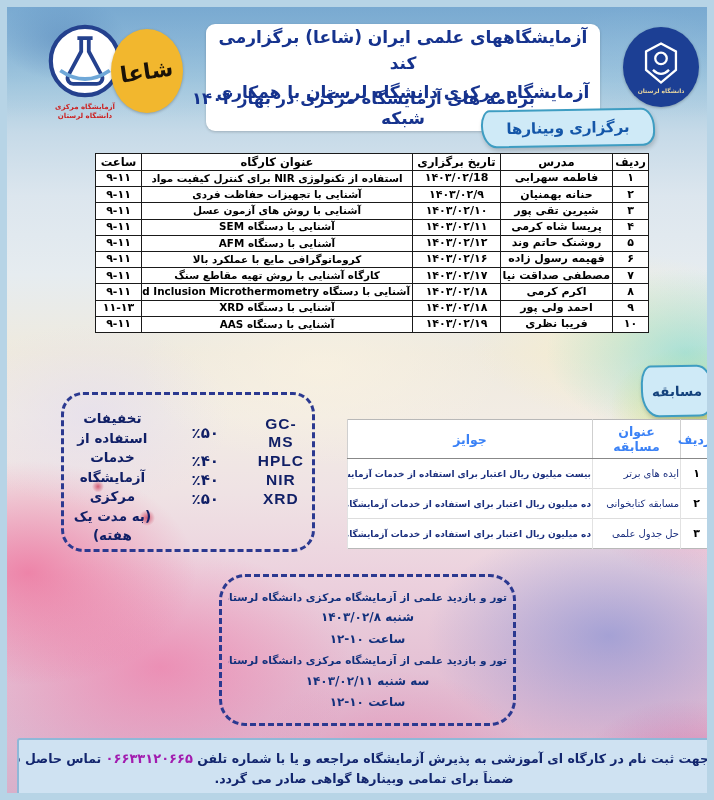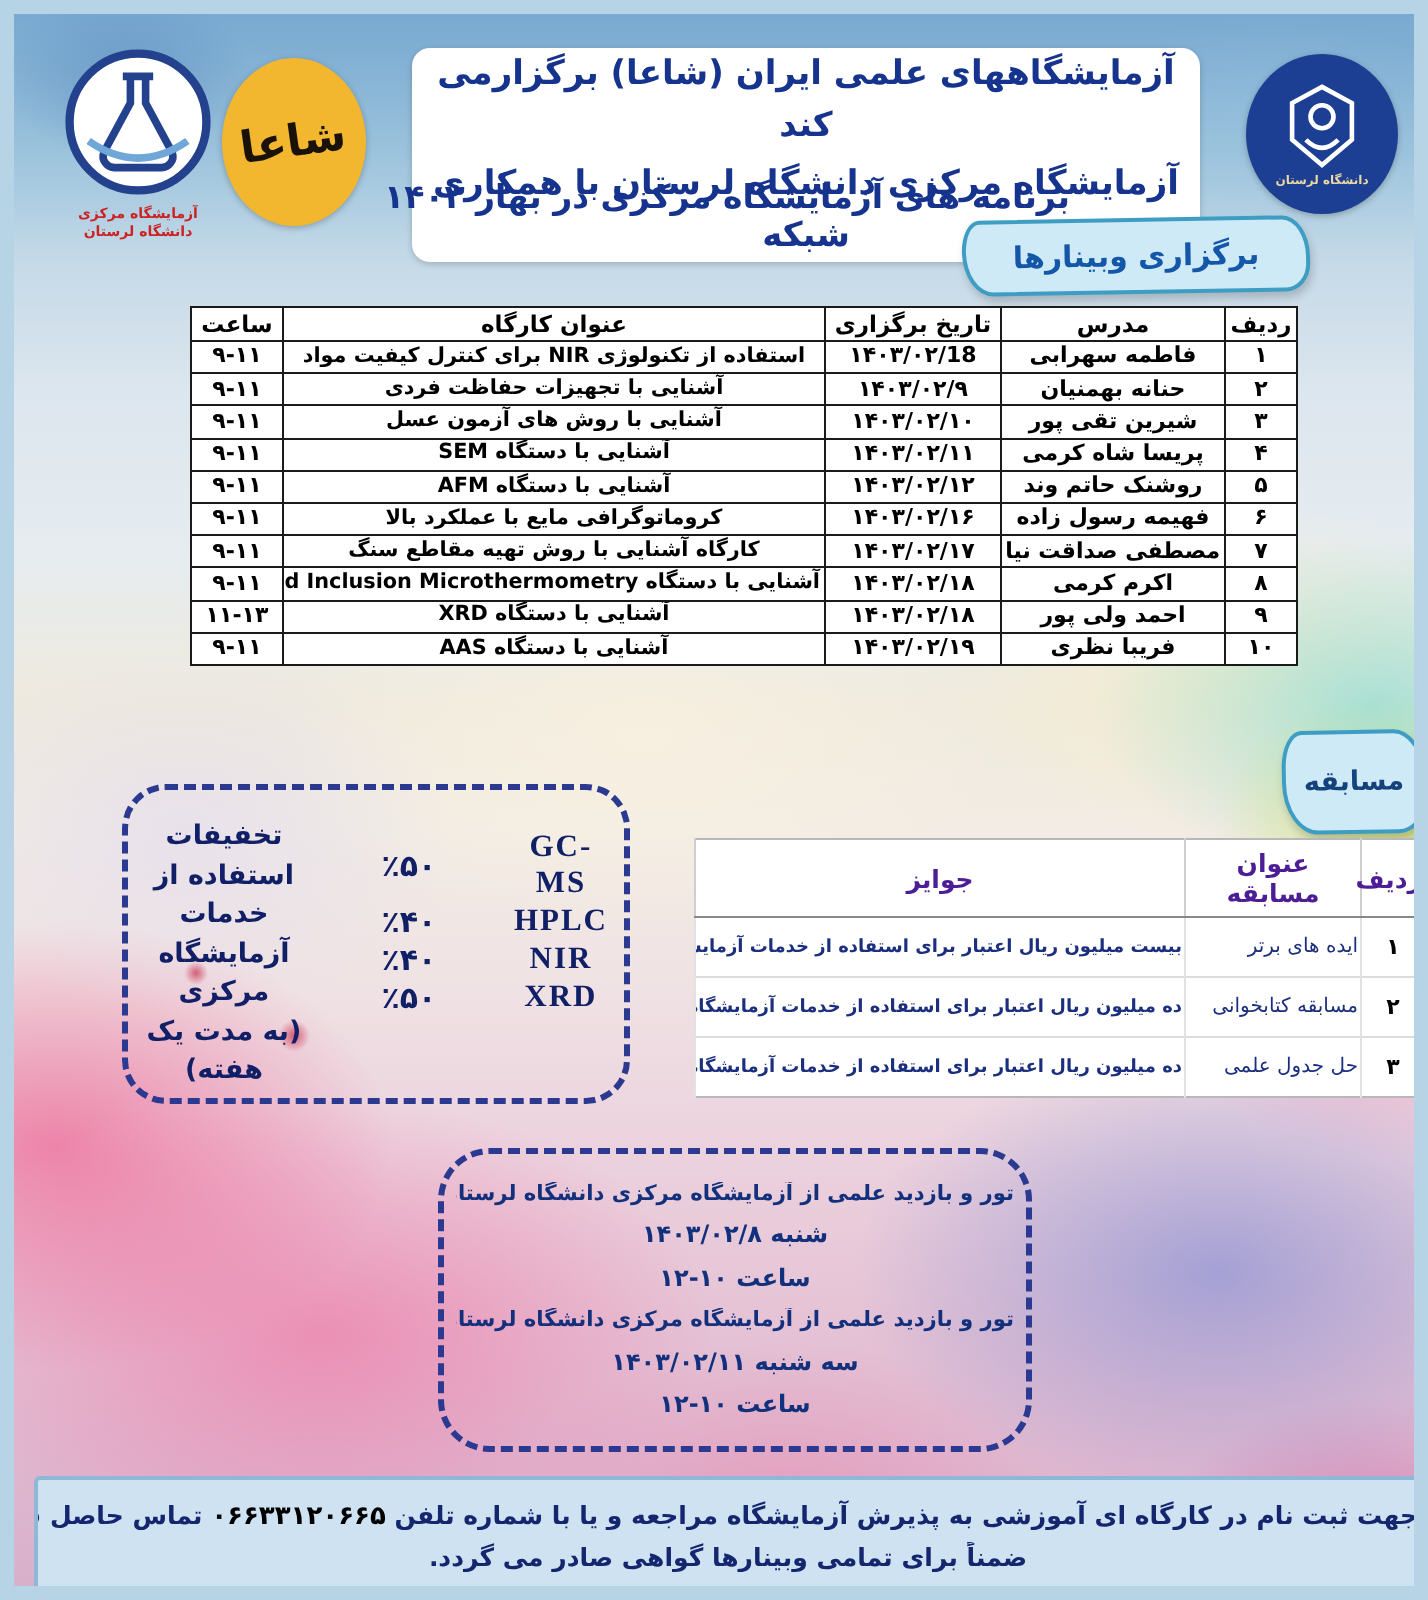--- a/index.html
+++ b/index.html
@@ -38,21 +38,21 @@
     text-align:center;color:#16338e;font-weight:bold;font-size:17px;line-height:1.55;}
   .subtitle{position:absolute;left:185px;top:82px;width:420px;text-align:left;
     color:#16338e;font-weight:bold;font-size:16.5px;}
 
   .logo-univ{position:absolute;left:616px;top:20px;width:76px;height:80px;
     background:#1c3f94;border-radius:50%;display:flex;flex-direction:column;
     align-items:center;justify-content:center;box-shadow:0 1px 3px rgba(0,0,0,.25);}
   .logo-univ svg{width:46px;height:46px;}
   .logo-univ-caption{color:#ecd9a0;font-size:6px;font-weight:bold;margin-top:1px;}
 
-  .logo-lab{position:absolute;left:20px;top:16px;width:84px;text-align:center;}
+  .logo-lab{position:absolute;left:36px;top:16px;width:84px;text-align:center;}
   .logo-lab svg{width:76px;height:76px;}
   .logo-lab-caption{color:#cc2222;font-size:7px;font-weight:bold;line-height:1.25;}
 
   .logo-shaa{position:absolute;left:104px;top:22px;width:72px;height:84px;
     background:#f2b72e;border-radius:50%;display:flex;align-items:center;justify-content:center;
     box-shadow:0 1px 3px rgba(0,0,0,.25);}
   .logo-shaa .shaa-glyph{color:#1a1208;font-weight:bold;font-size:22px;transform:rotate(-8deg);}
 
   
   .ribbon{position:absolute;background:#cfeaf7;border:2px solid #3e9dc2;
@@ -68,51 +68,51 @@
     background:#ffffff;table-layout:fixed;}
   .webinar-table td,.webinar-table th{border:1px solid #1a1a1a;font-size:11px;font-weight:bold;
     color:#000;text-align:center;padding:0 2px;height:15.2px;white-space:nowrap;overflow:hidden;line-height:1.3;}
   .webinar-table th{font-size:11.5px;height:16px;}
   .webinar-table td.c-title{font-size:10.4px;}
 
   
   .comp-table{position:absolute;left:340px;top:412px;width:365px;border-collapse:collapse;
     background:#ffffff;table-layout:fixed;border:1px solid #b8b8b8;}
   .comp-table th{border-bottom:1.5px solid #888;border-left:1px solid #cfcfcf;
-    font-size:12.5px;font-weight:bold;color:#4c1d95;height:36px;text-align:center;}
+    font-size:12.5px;font-weight:bold;color:#3b82f6;height:36px;text-align:center;}
   .comp-table td{border-top:1px solid #dddddd;border-left:1px solid #e2e2e2;height:27px;
     text-align:center;vertical-align:middle;white-space:nowrap;overflow:hidden;}
   .comp-table td.c-row{font-size:11px;font-weight:bold;color:#000;}
   .comp-table td.c-name{font-size:10px;font-weight:normal;color:#1b2f7e;padding-left:45px;}
   .comp-table td.c-prize{font-size:9px;font-weight:bold;color:#1b2f7e;}
 
   
   .discount-box{position:absolute;left:54px;top:385px;width:254px;height:160px;box-sizing:border-box;
     border:3px dashed #2b3990;border-radius:22px;padding:14px 8px 6px 8px;
     display:flex;}
   .discount-title{text-align:center;color:#101f66;font-weight:bold;font-size:13.5px;line-height:1.45;}
   .discount-items{margin-top:6px;display:flex;flex-direction:column;gap:1px;}
   .discount-item{display:grid;grid-template-columns:105px 1fr;align-items:center;}
   .discount-percent{text-align:center;color:#101f66;font-weight:bold;font-size:15px;direction:ltr;}
   .discount-name{text-align:center;color:#101f66;font-weight:bold;font-size:15.5px;
-    font-family:Liberation Serif, serif;letter-spacing:1px;}
+    font-family:Liberation Sans, sans-serif;letter-spacing:1px;}
 
   
   .tour-box{position:absolute;left:212px;top:567px;width:297px;height:152px;box-sizing:border-box;
     border:3px dashed #2b3990;border-radius:26px;padding:6px 6px;
     display:flex;flex-direction:column;justify-content:space-evenly;text-align:center;}
   .tour-line{color:#12307c;font-weight:bold;font-size:12px;white-space:nowrap;overflow:hidden;}
   .tour-line.small{font-size:10.6px;}
 
   
   .footer{position:absolute;left:10px;top:731px;width:694px;height:60px;box-sizing:border-box;
     background:#cfe2f2;border:2px solid #8fb8d8;border-radius:3px;
     display:flex;flex-direction:column;justify-content:center;gap:5px;text-align:center;}
   .footer-line{color:#13266e;font-weight:bold;font-size:12.5px;white-space:nowrap;overflow:hidden;}
-  .footer-phone{color:#000000;font-size:13px;}
+  .footer-phone{color:#a21caf;font-size:13px;}
 
   [dir="rtl"]{direction:rtl;}
 </style>
 </head>
 <body>
 
 <div class="page">
   <div class="header-band"></div>
 
   <div class="logo-lab">

